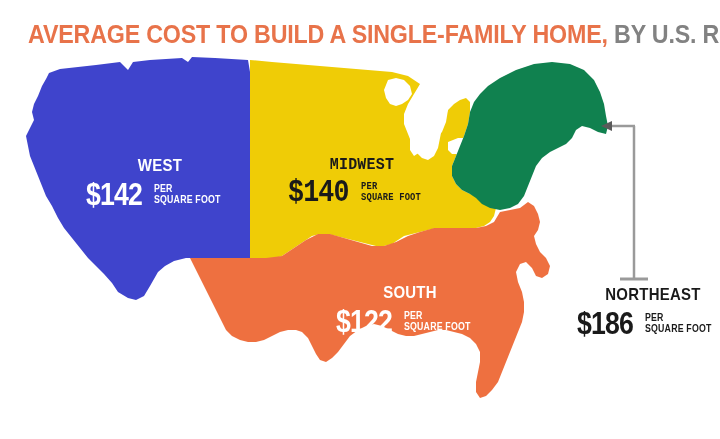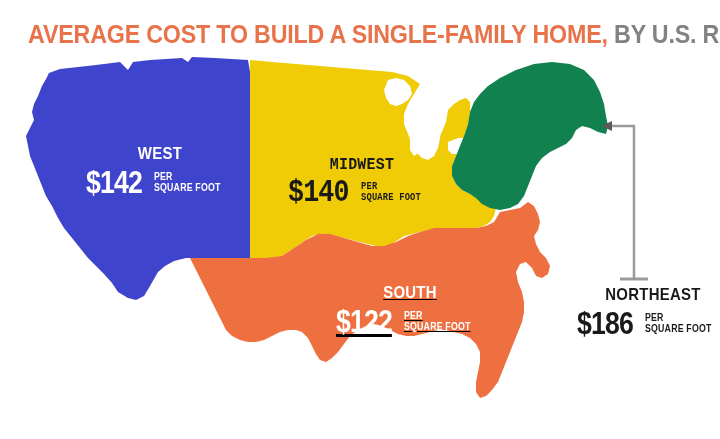--- a/index.html
+++ b/index.html
@@ -78,23 +78,23 @@
     line-height: 10.5px;
     letter-spacing: 0.2px;
     margin-left: 3px;
     margin-top: 4px;
     transform: scaleX(0.88);
     transform-origin: left top;
   }
   .white-text { color: #ffffff; }
   .dark-text { color: #1a1a1a; }
 
-  .label-west   { left: 86px;  top: 144px; }
+  .label-west   { left: 86px;  top: 156px; }
   .label-midwest{ left: 288px; top: 155px; font-family: Liberation Mono, monospace; }
-  .label-south  { left: 336px; top: 283px; text-decoration: underline; }
+  .label-south  { left: 336px; top: 283px; }
   .label-northeast { left: 577px; top: 285px; }
 
   .label-west .reg-name { width: 148px; }
   .label-midwest .reg-name { width: 148px; }
   .label-south .reg-name { width: 148px; }
   .label-northeast .reg-name { width: 152px; }
 </style>
 </head>
 <body>
 

